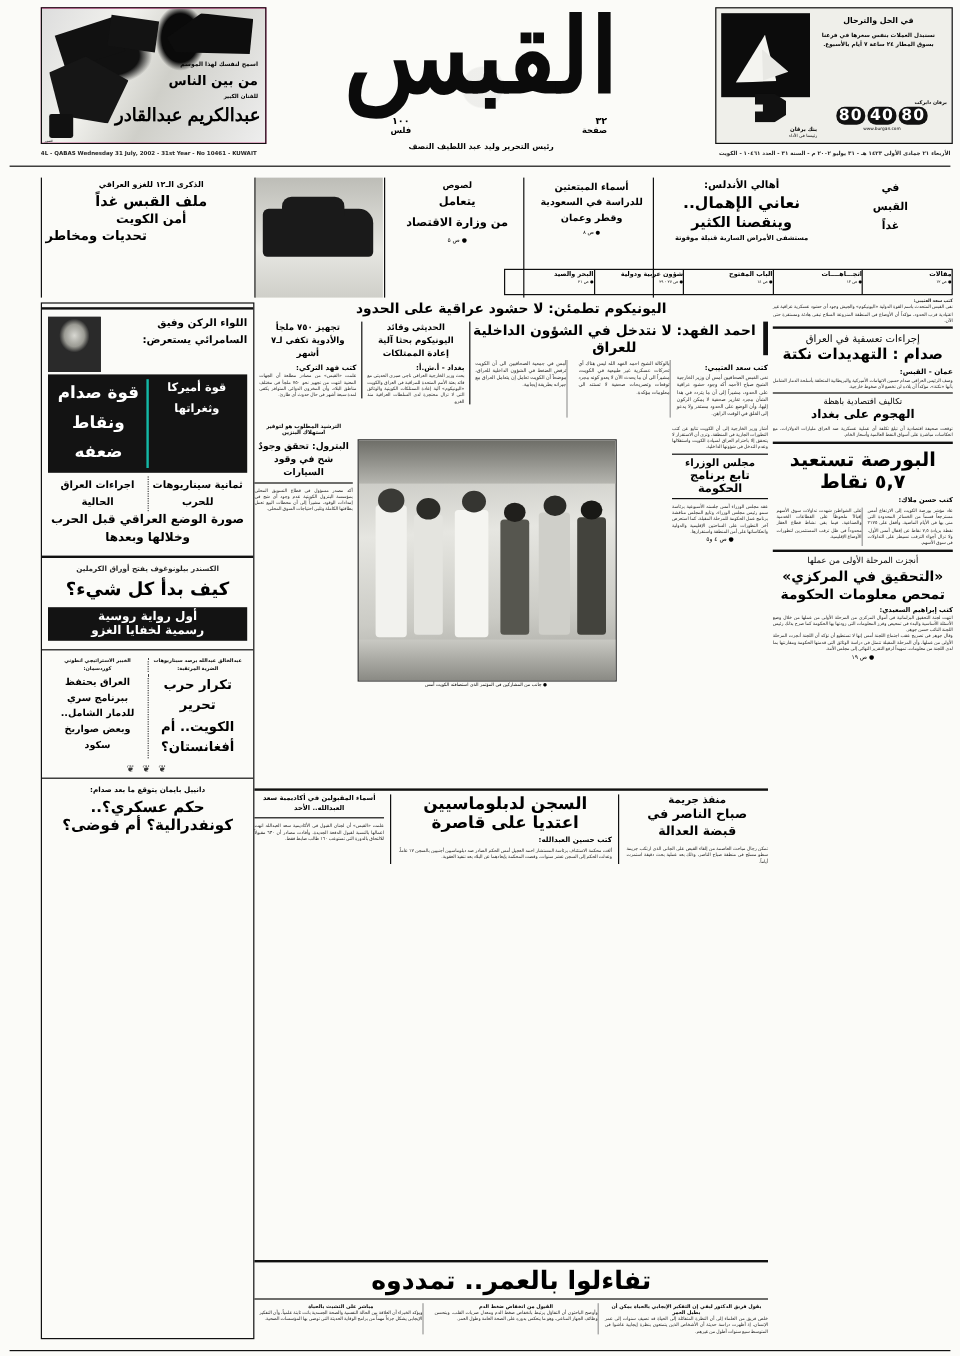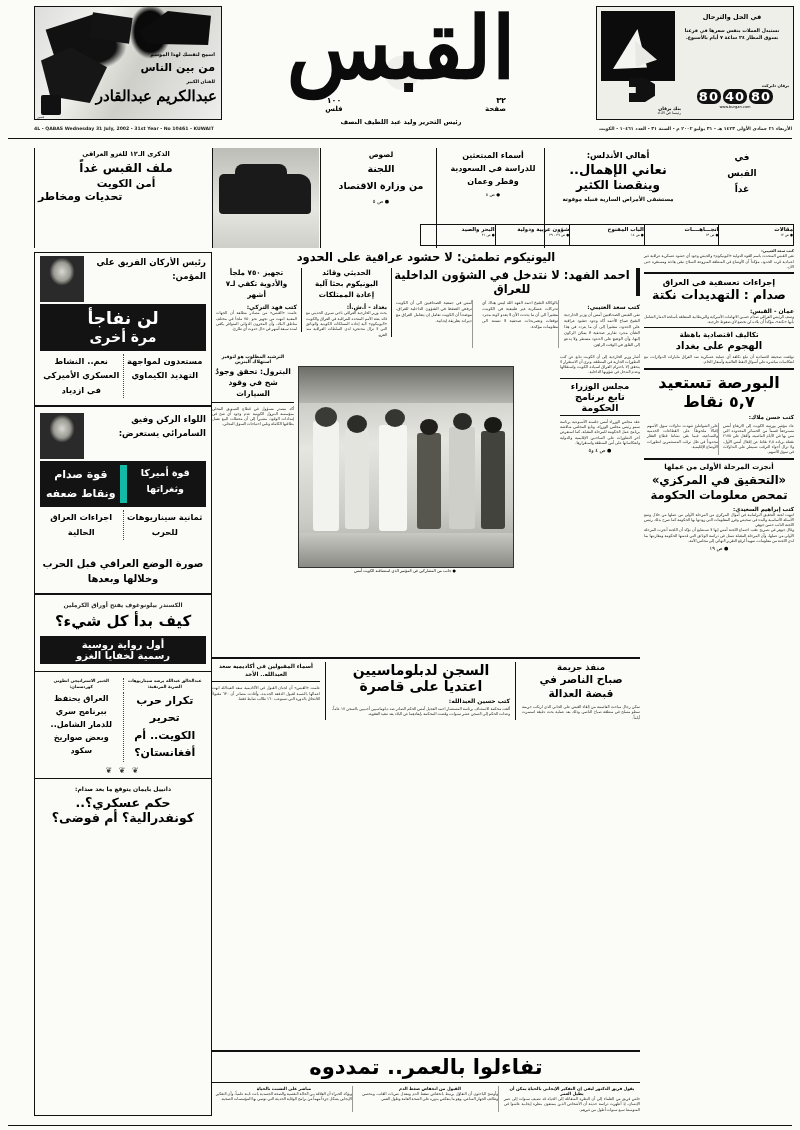--- a/index.html
+++ b/index.html
@@ -166,21 +166,21 @@
 
   .byline{font-size:6px;font-weight:bold;margin:3px 0 2px;}
   .colgrid{display:flex;direction:rtl;gap:5px;margin-top:3px;}
   .colgrid>div{flex:1;}
   .sep-v{border-right:1px solid #999;}
 
   .photoblock{background:#d6d6d0;border:1px solid #333;position:absolute;overflow:hidden;}
 
   
   .r-head{font-size:12.5px;font-weight:bold;text-align:center;line-height:1.3;letter-spacing:-.4px;}
-  .r-kick{font-size:8.4px;font-weight:bold;text-align:center;}
+  .r-kick{font-size:8.4px;font-weight:normal;text-align:center;}
   .r-big{font-size:16px;font-weight:bold;text-align:center;letter-spacing:-.6px;}
   .r-by{font-size:5.6px;font-weight:bold;text-align:right;}
   .dateline{font-size:6px;font-weight:bold;text-align:right;}
 
   .gov-box{border-top:1px solid #111;border-bottom:1px solid #111;margin:3px 0;padding:2px 0;}
   .gov-box .t1{font-size:8.5px;font-weight:bold;text-align:center;}
   .gov-box .t2{font-size:9.5px;font-weight:bold;text-align:center;}
 
   .bullet{font-size:5px;text-align:center;margin-top:2px;}
   .footline{position:absolute;left:8px;right:8px;bottom:4px;border-top:1px solid #111;}
@@ -257,21 +257,21 @@
       <div class="d">تحديات ومخاطر</div>
     </div>
 
     <div class="ts-pic">
       <div class="sky"></div>
       <div class="car"></div>
     </div>
 
     <div class="ts-cell ts-m ar">
       <div class="a">لصوص</div>
-      <div class="b">اللجنة</div>
+      <div class="b">يتعامل</div>
       <div class="b">من وزارة الاقتصاد</div>
       <div class="c">● ص ٥</div>
     </div>
 
     <div class="ts-cell ts-m2 ar">
       <div class="a">أسماء المبتعثين</div>
       <div class="a">للدراسة في السعودية</div>
       <div class="a">وقطر وعمان</div>
       <div class="c">● ص ٨</div>
     </div>
@@ -308,51 +308,38 @@
       <div class="p ar">● ص ٢٧ - ٢٩</div>
     </div>
     <div class="ix">
       <div class="n ar">البحر والصيد</div>
       <div class="p ar">● ص ٢١</div>
     </div>
   </div>
 
   <div class="colL ar" style="top:252px;">
 
-    <div class="lblk">
-      <div class="l-port"></div>
-      <div class="l-kick">رئيس الأركان الفريق علي المؤمن:</div>
-      <div style="clear:both"></div>
-      <div class="l-inv">
-        <div class="x1">لن نفاجأ</div>
-        <div class="x2">مرة أخرى</div>
-      </div>
-      <div class="two" style="margin-top:3px">
-        <div>مستعدون لمواجهة التهديد الكيماوي</div>
-        <div>نعم.. النشاط العسكري الأميركي في ازدياد</div>
-      </div>
-    </div>
 
     <div class="hr2"></div>
 
     <div class="lblk">
       <div class="l-port"></div>
       <div class="l-kick">اللواء الركن وفيق السامرائي يستعرض:</div>
       <div style="clear:both"></div>
       <div class="l-inv">
         <div class="two" style="color:#fff">
           <div style="font-size:9.5px">قوة أميركا وثغراتها</div>
-          <div style="font-size:11px;border-right:7px solid #14b8a6">قوة صدام ونقاط ضعفه</div>
+          <div style="font-size:14px;border-right:2px solid #14b8a6">قوة صدام ونقاط ضعفه</div>
         </div>
       </div>
       <div class="two" style="margin-top:3px">
         <div>ثمانية سيناريوهات للحرب</div>
         <div>اجراءات العراق الحالية</div>
       </div>
-      <div class="l-sub" style="margin-top:16px">صورة الوضع العراقي قبل الحرب وخلالها وبعدها</div>
+      <div class="l-sub" style="margin-top:0">صورة الوضع العراقي قبل الحرب وخلالها وبعدها</div>
     </div>
 
     <div class="hr2"></div>
 
     <div class="lblk">
       <div class="tiny ctr" style="font-size:6px;font-weight:bold">الكسندر بيلونوغوف يفتح أوراق الكرملين</div>
       <div class="l-sub" style="font-size:15px;margin-top:2px">كيف بدأ كل شيء؟</div>
       <div class="l-inv" style="margin-top:3px;padding:3px 2px">
         <div style="font-size:10px">أول رواية روسية</div>
         <div style="font-size:10px">رسمية لخفايا الغزو</div>

